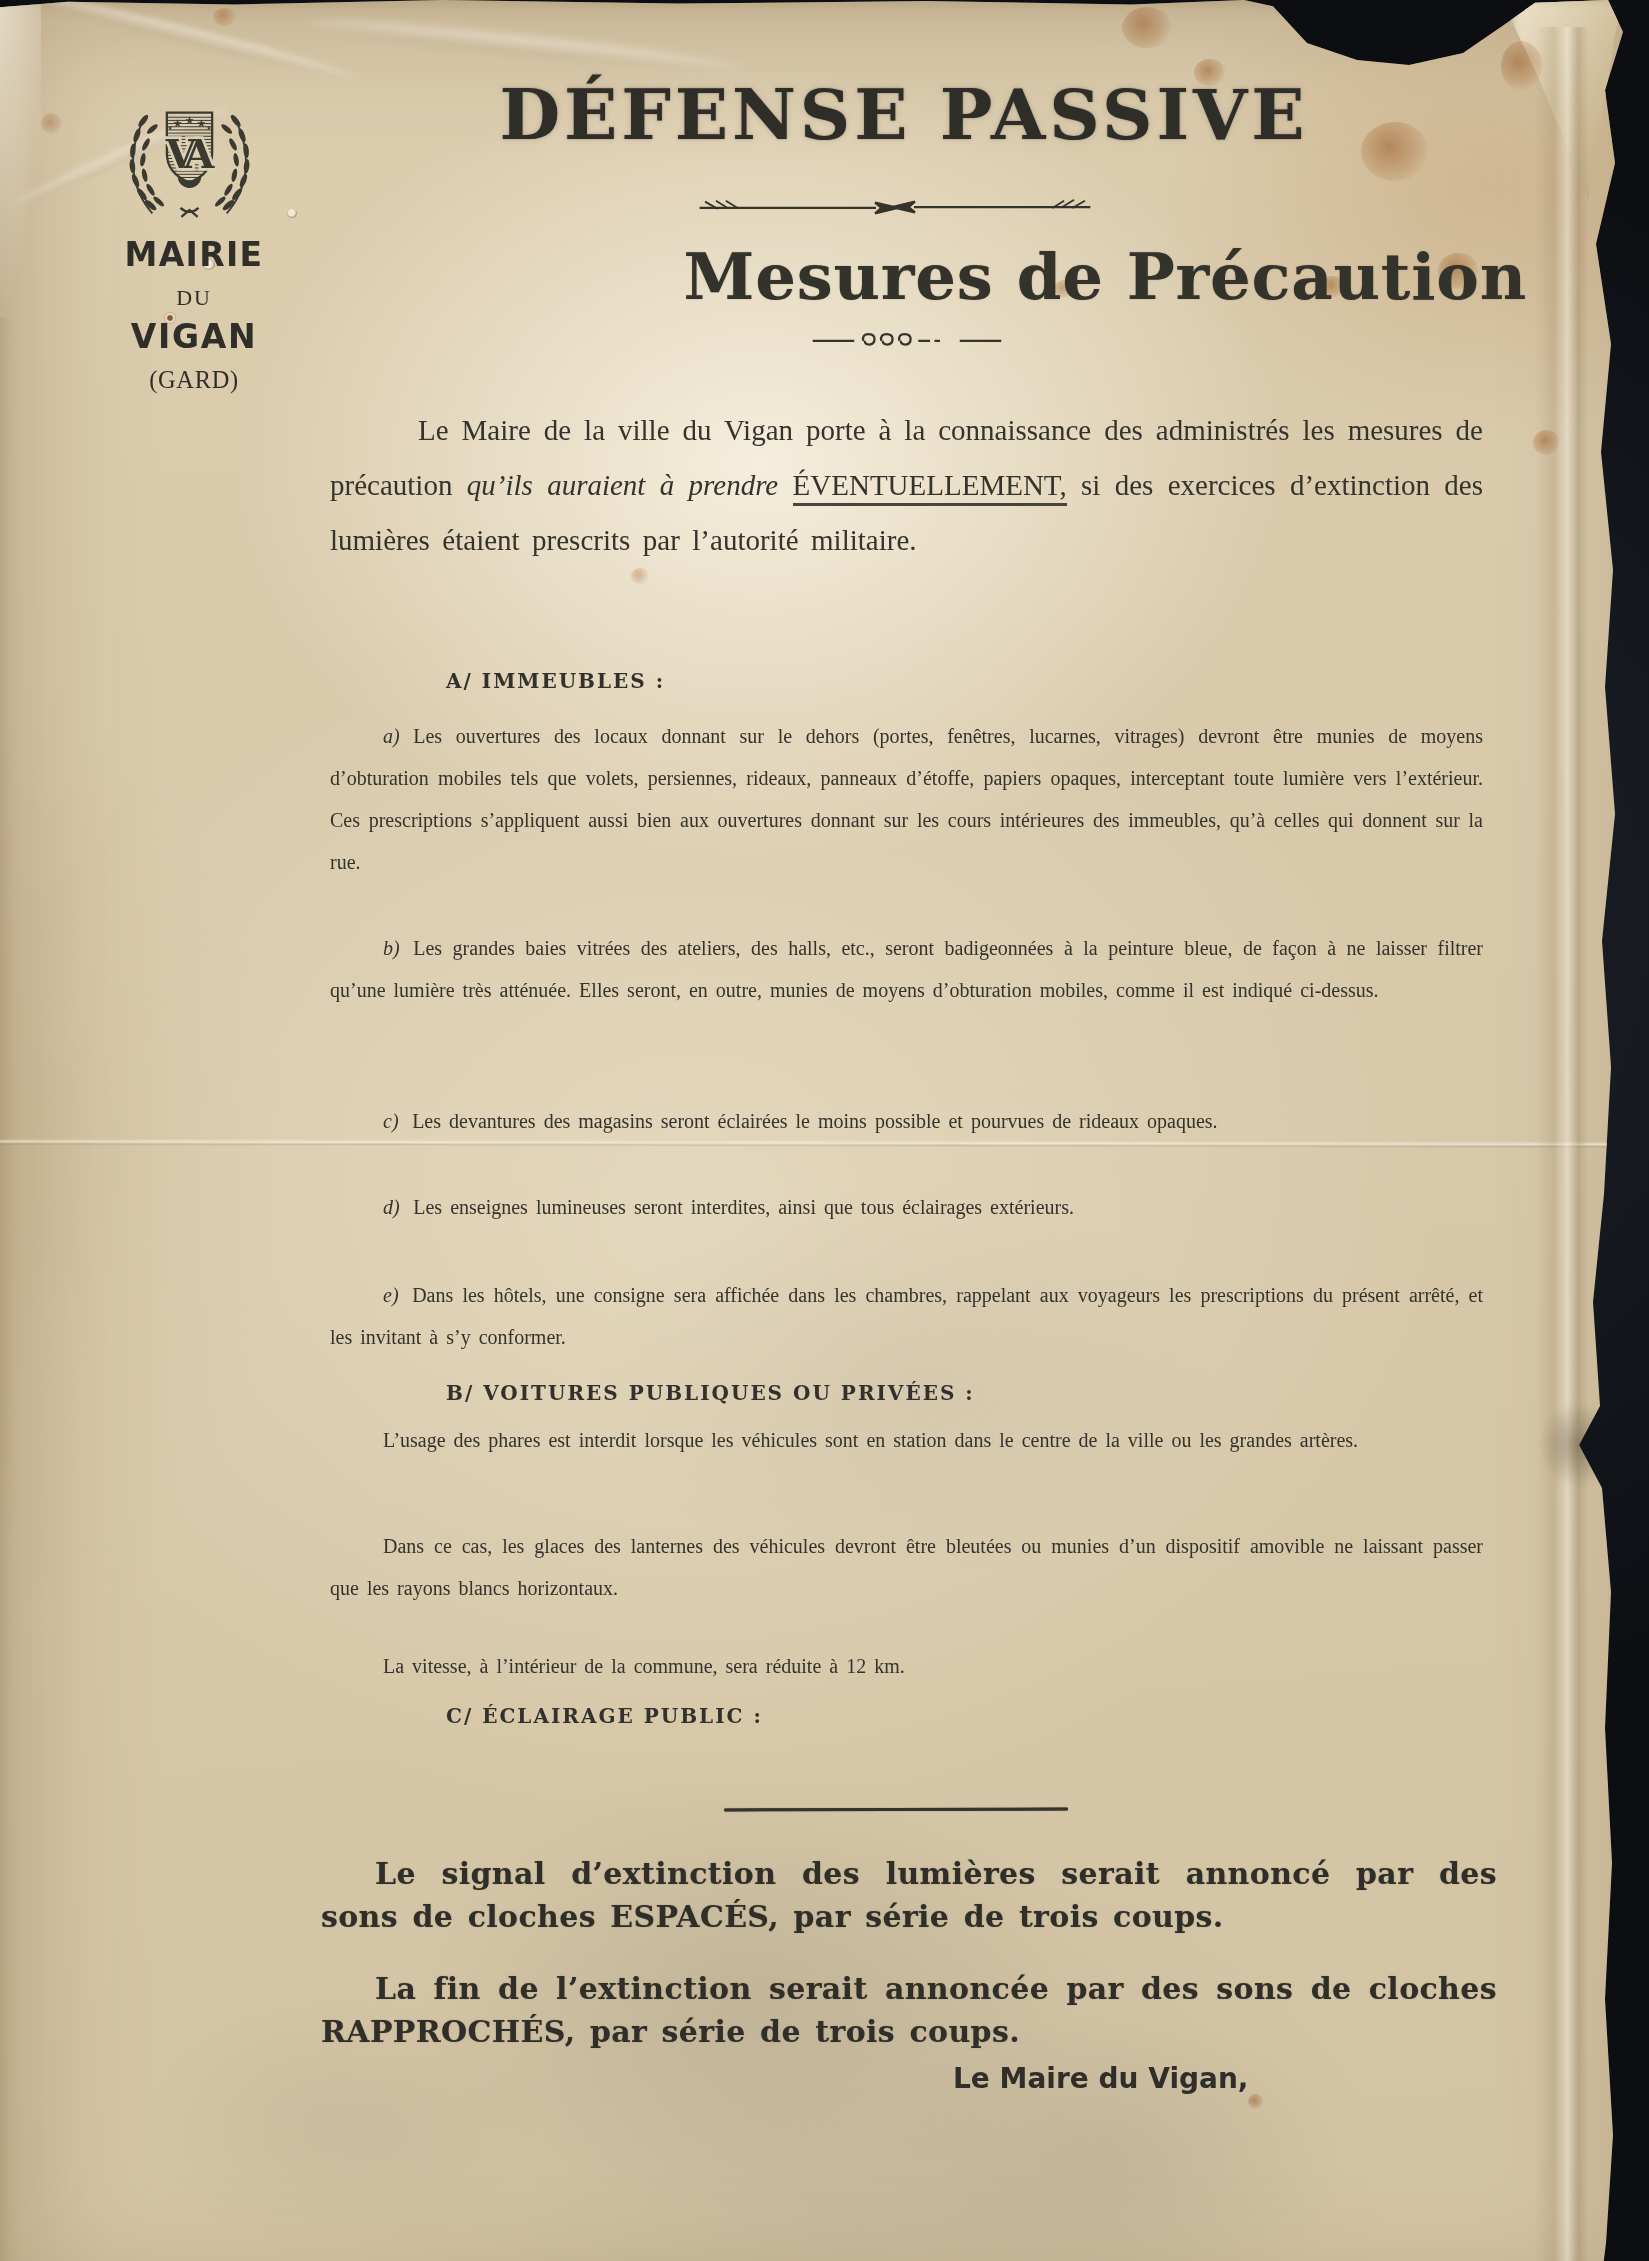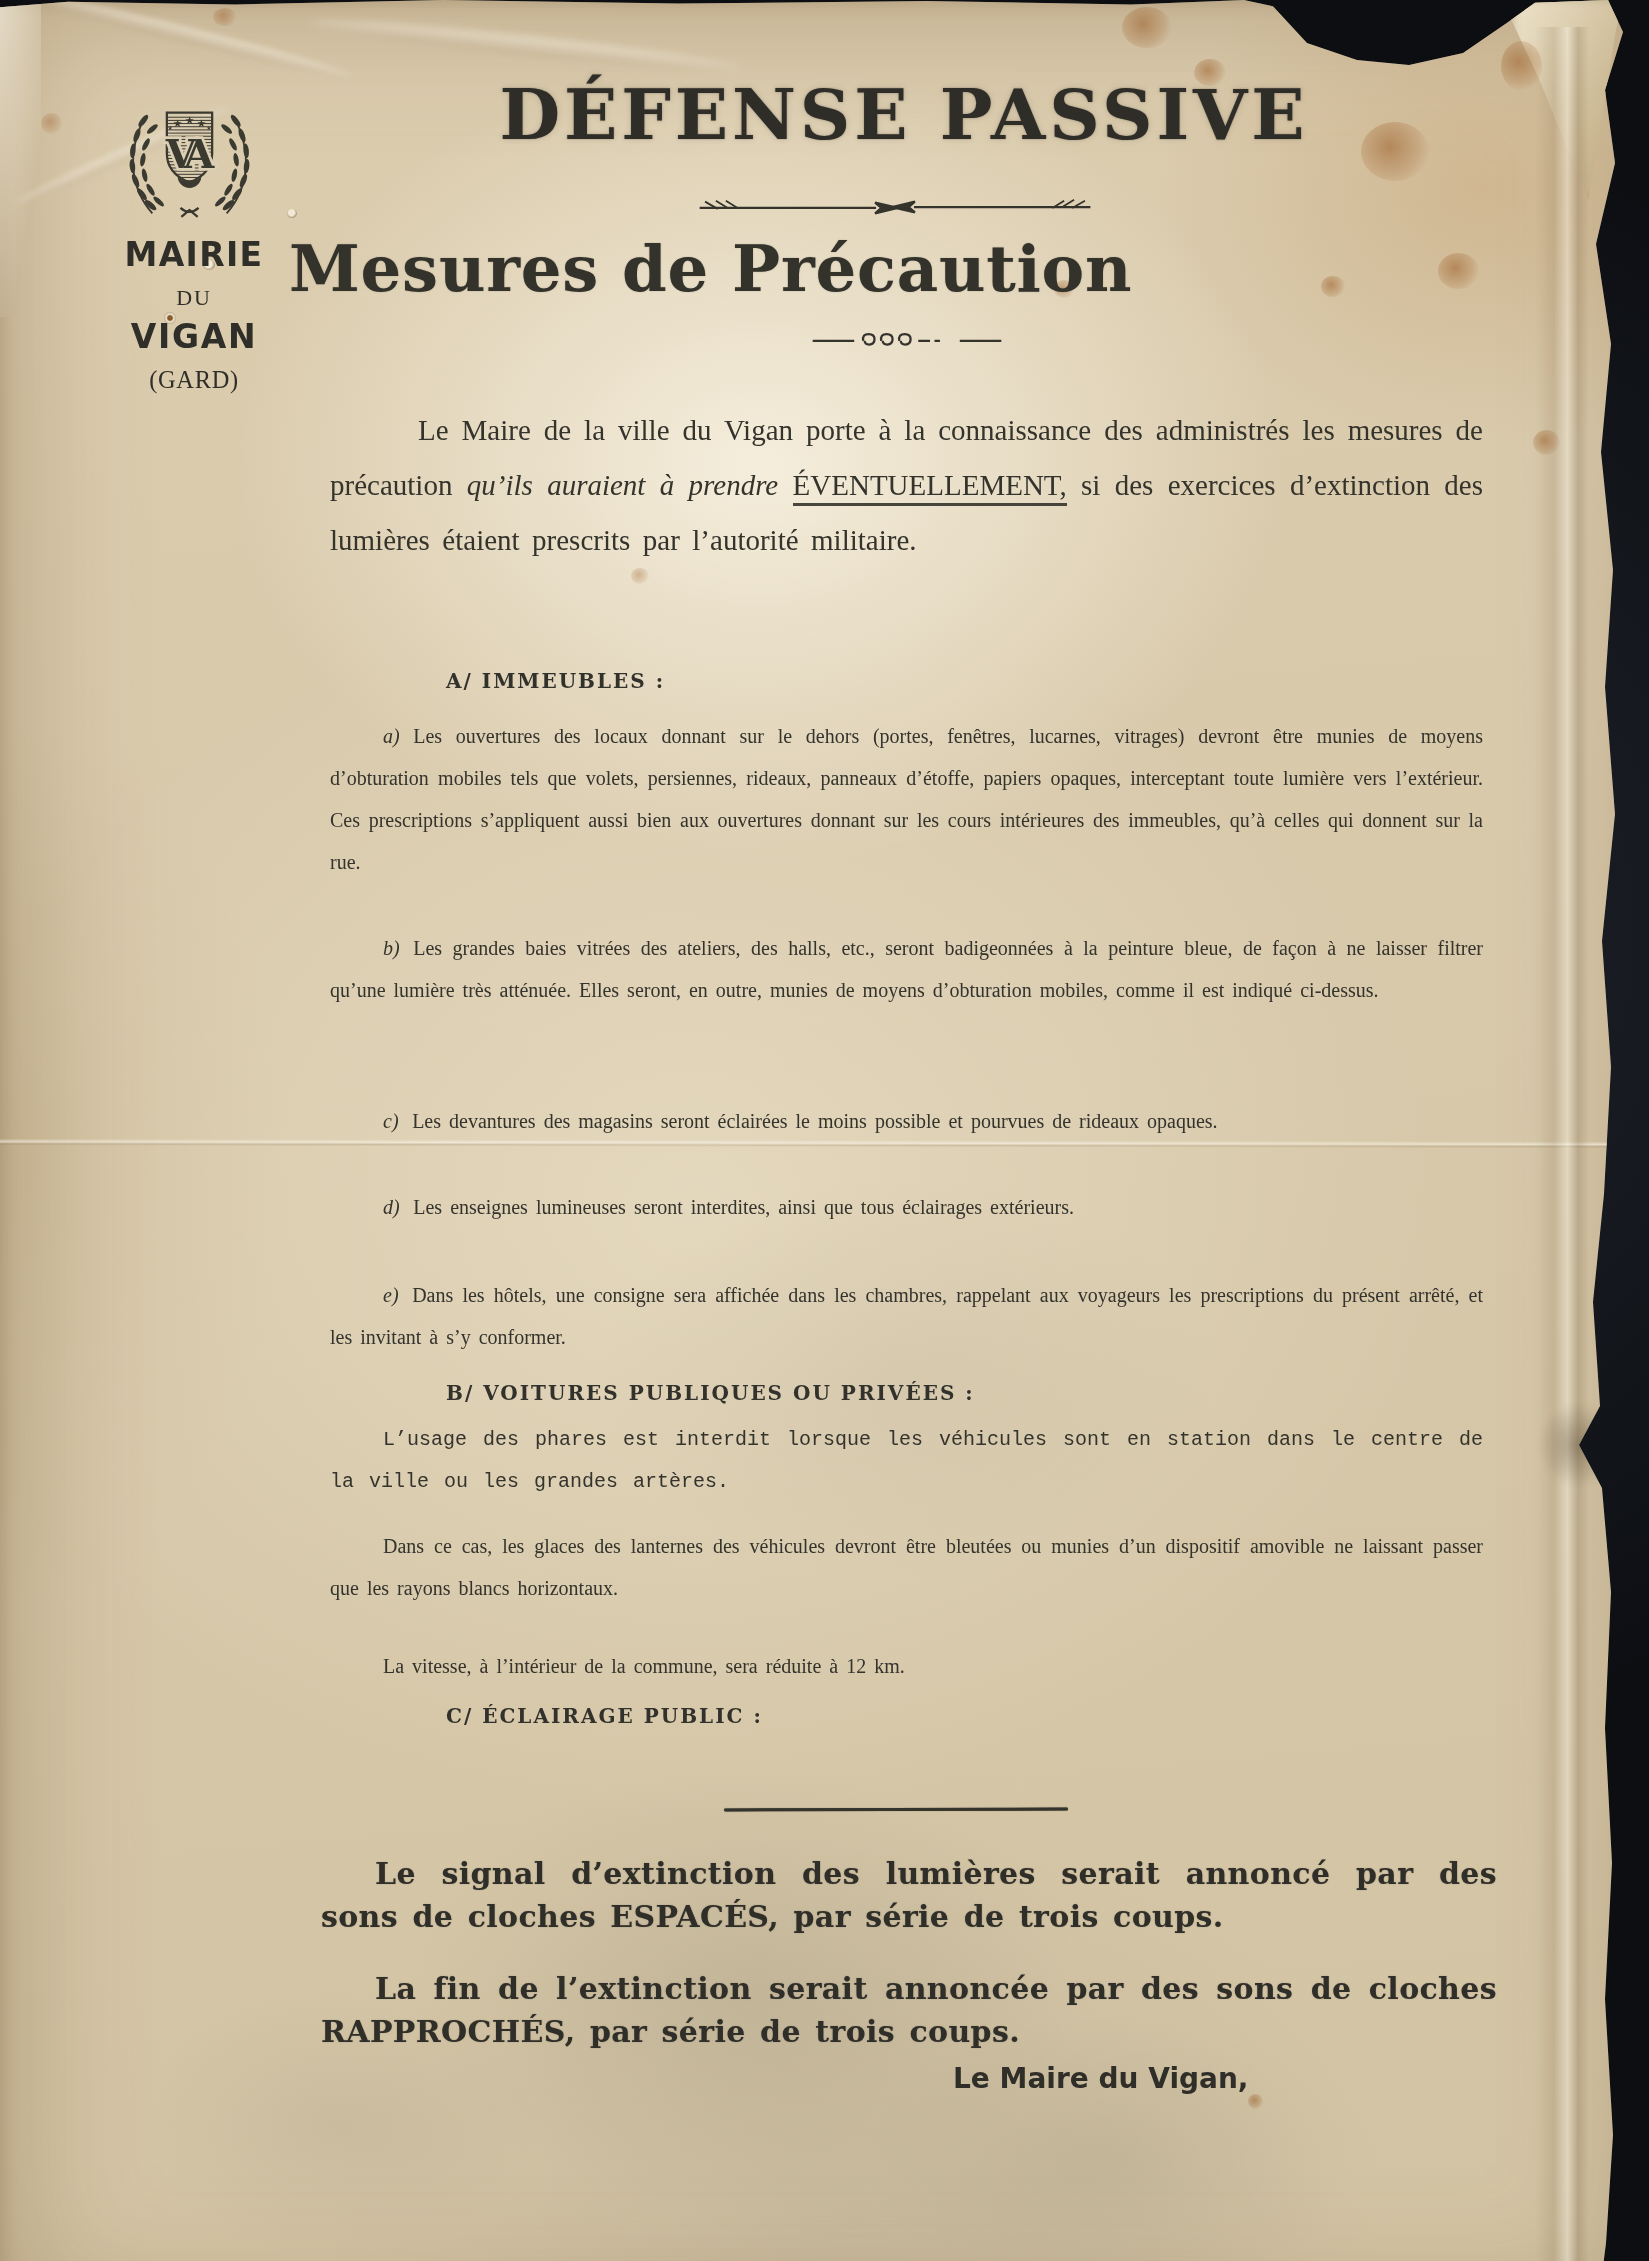--- a/index.html
+++ b/index.html
@@ -26,36 +26,36 @@
     box-shadow:inset 0 0 118px 22.6px rgba(125,96,58,0.34), inset 0 0 16.3px 3.6px rgba(110,85,50,0.22);}
   .corner-flap{position:absolute;left:1506px;top:0;width:118px;height:208px;
     clip-path:polygon(22% 0,100% 0,93% 15%,70% 96%,28% 38%,0 4%);
     background:linear-gradient(115deg,#e9dec4 10%,#cbb893 70%,#b9a47d 100%);
     box-shadow:inset 3.6px -4.5px 11px rgba(70,52,28,0.45);}
   
   .title{position:absolute;left:289px;top:76px;width:1230px;margin:0;text-align:center;
     font-family:"DejaVu Serif",serif;font-weight:700;font-size:70px;line-height:1.1;
     letter-spacing:0.055em;color:#2e2d27;
     text-shadow:0 0 1.8px rgba(46,45,39,0.45),0 0 7.2px rgba(46,45,39,0.12);}
-  .subtitle{position:absolute;left:289px;top:232px;width:1230px;margin:0;text-align:left;
+  .subtitle{position:absolute;left:289px;top:232px;width:1230px;margin:8px;text-align:right;
     font-family:"DejaVu Serif",serif;font-weight:700;font-size:64px;line-height:1.15;
     letter-spacing:0.012em;color:#33322b;text-shadow:0 0 1.4px rgba(50,49,42,0.35);}
   .ornament{position:absolute;}
   .intro{position:absolute;left:330px;top:403px;width:1153px;margin:0;font-size:29px;line-height:55px;
     text-align:justify;text-indent:88px;word-spacing:0.18em;color:#34332c;}
   .intro em{font-style:italic;}
   .u-caps{border-bottom:3.6px solid rgba(49,47,40,0.88);padding-bottom:2.3px;}
   .sec{position:absolute;left:434px;margin:12px;font-family:"DejaVu Serif",serif;font-weight:700;
     font-size:20px;letter-spacing:0.10em;color:#32312b;}
   .sec-a{top:657px;}.sec-b{top:1369px;}.sec-c{top:1692px;}
   .body{position:absolute;left:330px;width:1153px;margin:0;font-size:20px;line-height:42px;
     text-align:justify;text-indent:53px;word-spacing:0.15em;color:#34332c;}
   .mk{font-style:italic;margin-right:13.6px;}
   .it-a{top:715px;}.it-b{top:927px;}.it-c{top:1100px;}.it-d{top:1186px;}.it-e{top:1274px;}
-  .p-phares{top:1419px;font-family:Liberation Mono, monospace;}.p-glaces{top:1525px;}.p-vitesse{top:1645px;}.p-eclairage{top:1748px;}
+  .p-phares{top:1419px;}.p-glaces{top:1525px;}.p-vitesse{top:1645px;}.p-eclairage{top:1748px;}
   .rule{position:absolute;left:724px;top:1808px;width:344px;height:3.2px;background:#34332c;
     border-radius:1.4px;transform:rotate(-0.15deg);box-shadow:0 0 0.9px rgba(52,51,44,0.8);}
   .closing{position:absolute;left:321px;width:1176px;margin:0;font-family:"DejaVu Serif",serif;
     font-weight:700;font-size:30px;line-height:43px;text-align:justify;text-indent:54px;
     letter-spacing:0.012em;word-spacing:0.12em;color:#2f2e28;text-shadow:0 0 1.4px rgba(47,46,40,0.3);}
   .c1{top:1852px;}.c2{top:1939px;margin-top:28px;}
   .signature{position:absolute;left:953px;top:2062px;font-family:"DejaVu Sans",sans-serif;
     font-weight:700;font-size:28px;color:#2f2e28;}
   
   .lh{position:absolute;left:63px;width:262px;margin:0;text-align:center;color:#2f2e29;}

